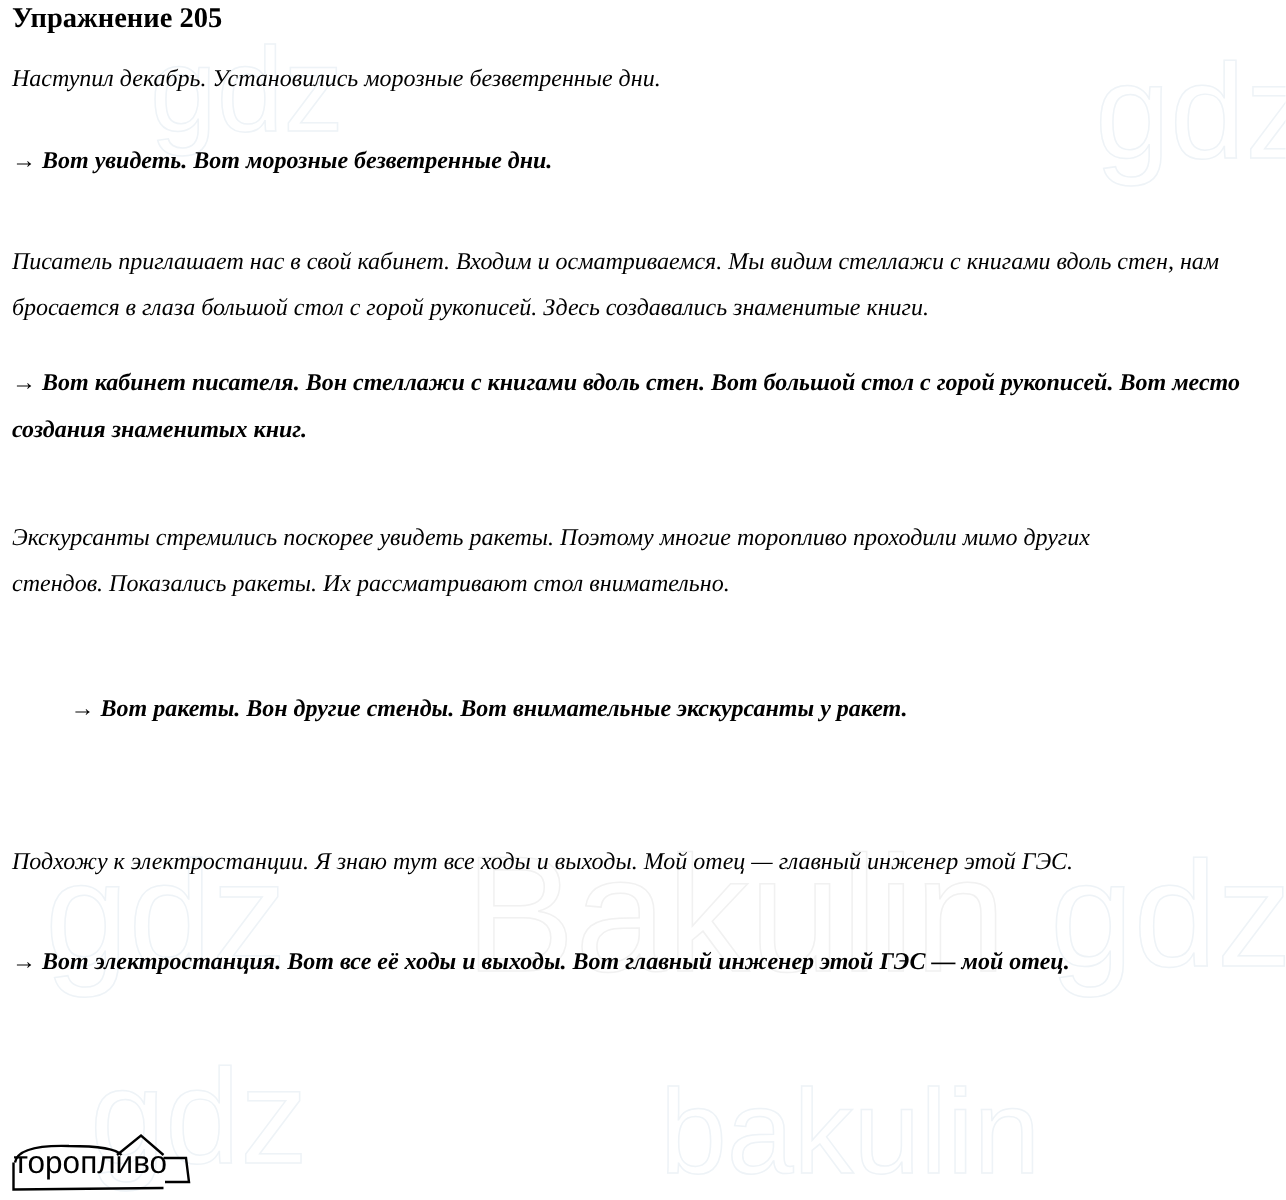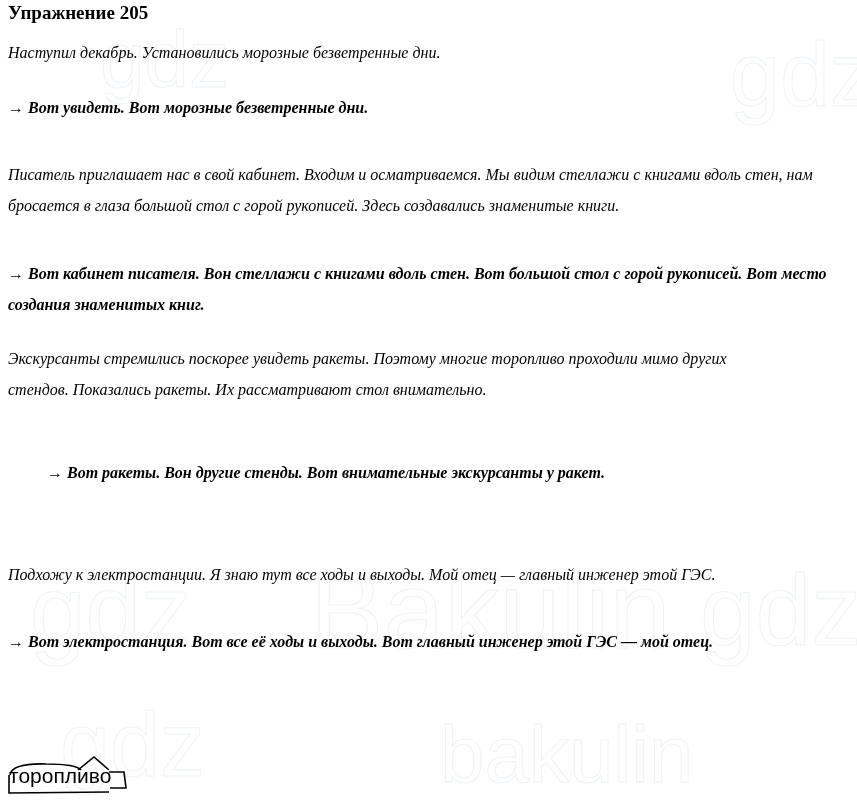--- a/index.html
+++ b/index.html
@@ -58,21 +58,21 @@
       line-height: 30.5px;
       width: 849px;
       font-style: italic;
     }
     .para.bold {
       font-weight: bold;
     }
     .p1 { top: 38px; }
     .p2 { top: 93px; }
     .p3 { top: 160px; width: 840px; }
-    .p4 { top: 259px; width: 845px; }
+    .p4 { top: 241px; width: 845px; }
     .p5 { top: 344px; width: 780px; }
     .p6 { top: 458px; width: 820px; margin-left: 39px; }
     .p7 { top: 535px; width: 820px; margin-top: 25px; }
     .p8 { top: 627px; width: 849px; }
 
     .morpheme-word {
       position: absolute;
       left: 6px;
       top: 748px;
       z-index: 1;

